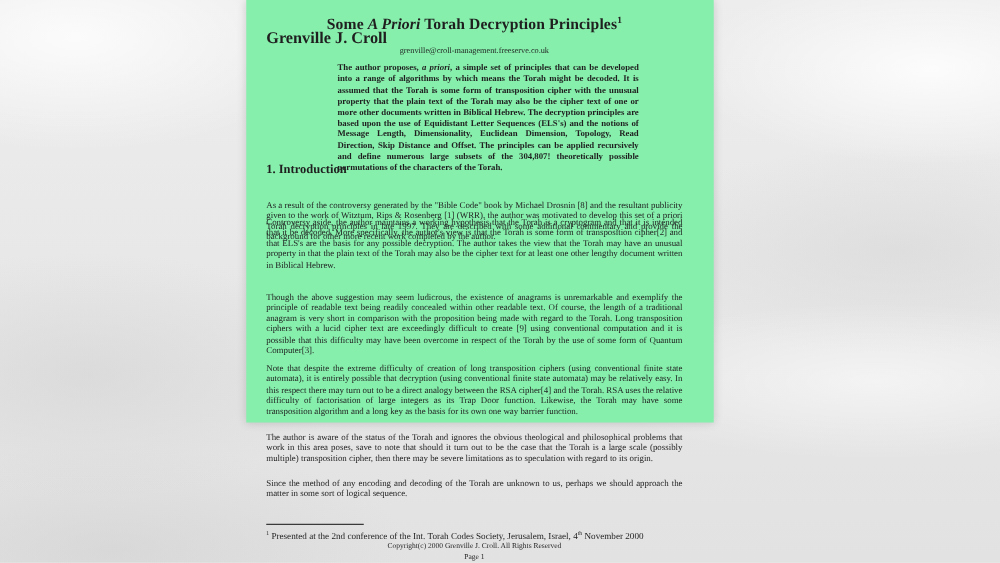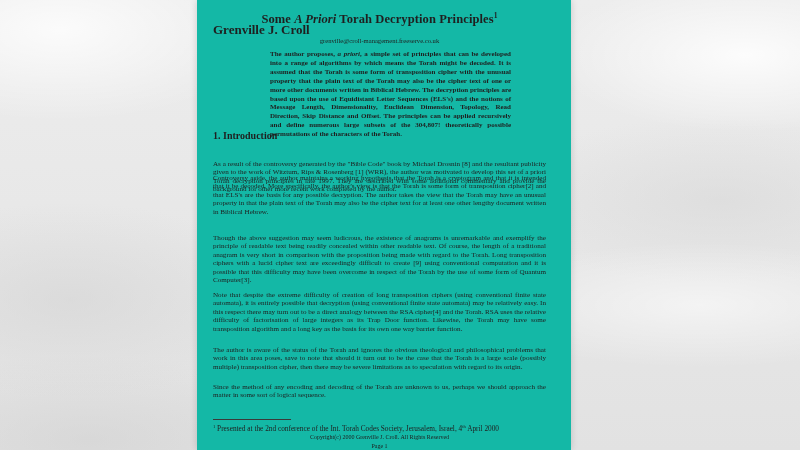--- a/index.html
+++ b/index.html
@@ -12,22 +12,22 @@
     background:
       radial-gradient(ellipse 300px 130px at 60px 30px,  rgba(255,255,255,.80), rgba(255,255,255,0) 70%),
       radial-gradient(ellipse 280px 110px at 745px 55px, rgba(255,255,255,.85), rgba(255,255,255,0) 70%),
       radial-gradient(ellipse 330px 90px  at 700px 305px,rgba(255,255,255,.55), rgba(255,255,255,0) 70%),
       radial-gradient(ellipse 300px 140px at 70px 300px, rgba(210,210,210,.55), rgba(210,210,210,0) 70%),
       radial-gradient(ellipse 320px 120px at 720px 200px,rgba(214,214,214,.55), rgba(214,214,214,0) 70%),
       radial-gradient(ellipse 340px 120px at 90px 440px, rgba(206,206,206,.50), rgba(206,206,206,0) 70%),
       linear-gradient(#ededed,#e2e2e2);
   }
   .page{
-    position:absolute;left:197px;top:0;width:374px;height:450px;
-    background:#14b8a6;box-shadow:0 0 7px rgba(0,0,0,.16);text-decoration:underline;
+    position:absolute;left:197px;top:0;width:374px;height:338px;
+    background:#86efac;box-shadow:0 0 7px rgba(0,0,0,.16);text-decoration:underline;
   }
   .blk{position:absolute;left:16px;right:25px;color:#1f1f1f}
   .title{top:0;font-size:12.5px;line-height:16px;font-weight:bold;text-align:center;letter-spacing:.1px}
   .title sup{font-size:7.5px}
   .author{top:22px;font-size:13px;font-weight:bold;text-align:left}
   .email{top:37px;font-size:6.6px;text-align:center}
   .abstract{top:50px;left:73px;right:60px;font-size:7px;font-weight:bold;line-height:8.9px;text-align:justify}
   .heading{top:130px;font-size:10px;font-weight:bold}
   .body-p{font-size:7.1px;line-height:8.45px;text-align:justify}
   .p1{top:160px}.p2{top:174px}.p3{top:234px}.p4{top:291px}.p5{top:346px}.p6{top:383px}
@@ -57,19 +57,19 @@
 
   <p class="blk body-p p1" style="margin:0">As a result of the controversy generated by the "Bible Code" book by Michael Drosnin [8] and the resultant publicity given to the work of Witztum, Rips &amp; Rosenberg [1] (WRR), the author was motivated to develop this set of a priori Torah decryption principles in late 1997. They are described with some additional commentary and provide the background for other more recent work completed by the author.</p>
   <p class="blk body-p p2" style="margin:0">Controversy aside, the author maintains a working hypothesis that the Torah is a cryptogram and that it is intended that it be decoded. More specifically, the author's view is that the Torah is some form of transposition cipher[2] and that ELS's are the basis for any possible decryption. The author takes the view that the Torah may have an unusual property in that the plain text of the Torah may also be the cipher text for at least one other lengthy document written in Biblical Hebrew.</p>
   <p class="blk body-p p3" style="margin:0">Though the above suggestion may seem ludicrous, the existence of anagrams is unremarkable and exemplify the principle of readable text being readily concealed within other readable text. Of course, the length of a traditional anagram is very short in comparison with the proposition being made with regard to the Torah. Long transposition ciphers with a lucid cipher text are exceedingly difficult to create [9] using conventional computation and it is possible that this difficulty may have been overcome in respect of the Torah by the use of some form of Quantum Computer[3].</p>
   <p class="blk body-p p4" style="margin:0">Note that despite the extreme difficulty of creation of long transposition ciphers (using conventional finite state automata), it is entirely possible that decryption (using conventional finite state automata) may be relatively easy. In this respect there may turn out to be a direct analogy between the RSA cipher[4] and the Torah. RSA uses the relative difficulty of factorisation of large integers as its Trap Door function. Likewise, the Torah may have some transposition algorithm and a long key as the basis for its own one way barrier function.</p>
   <p class="blk body-p p5" style="margin:0">The author is aware of the status of the Torah and ignores the obvious theological and philosophical problems that work in this area poses, save to note that should it turn out to be the case that the Torah is a large scale (possibly multiple) transposition cipher, then there may be severe limitations as to speculation with regard to its origin.</p>
   <p class="blk body-p p6" style="margin:0">Since the method of any encoding and decoding of the Torah are unknown to us, perhaps we should approach the matter in some sort of logical sequence.</p>
 
   <div class="blk fnrule"></div>
 
-  <div class="blk footnote"><sup>1</sup><span> Presented at the 2nd conference of the Int. Torah Codes Society, Jerusalem, Israel, 4</span><sup>th</sup><span> April 2000</span></div>
+  <div class="blk footnote"><sup>1</sup><span> Presented at the 2nd conference of the Int. Torah Codes Society, Jerusalem, Israel, 4</span><sup>th</sup><span> November 2000</span></div>
 
   <div class="blk copyright">Copyright(c) 2000 Grenville J. Croll. All Rights Reserved</div>
 
   <div class="blk pagenum">Page 1</div>
 
 </div>
 
 </body></html>

